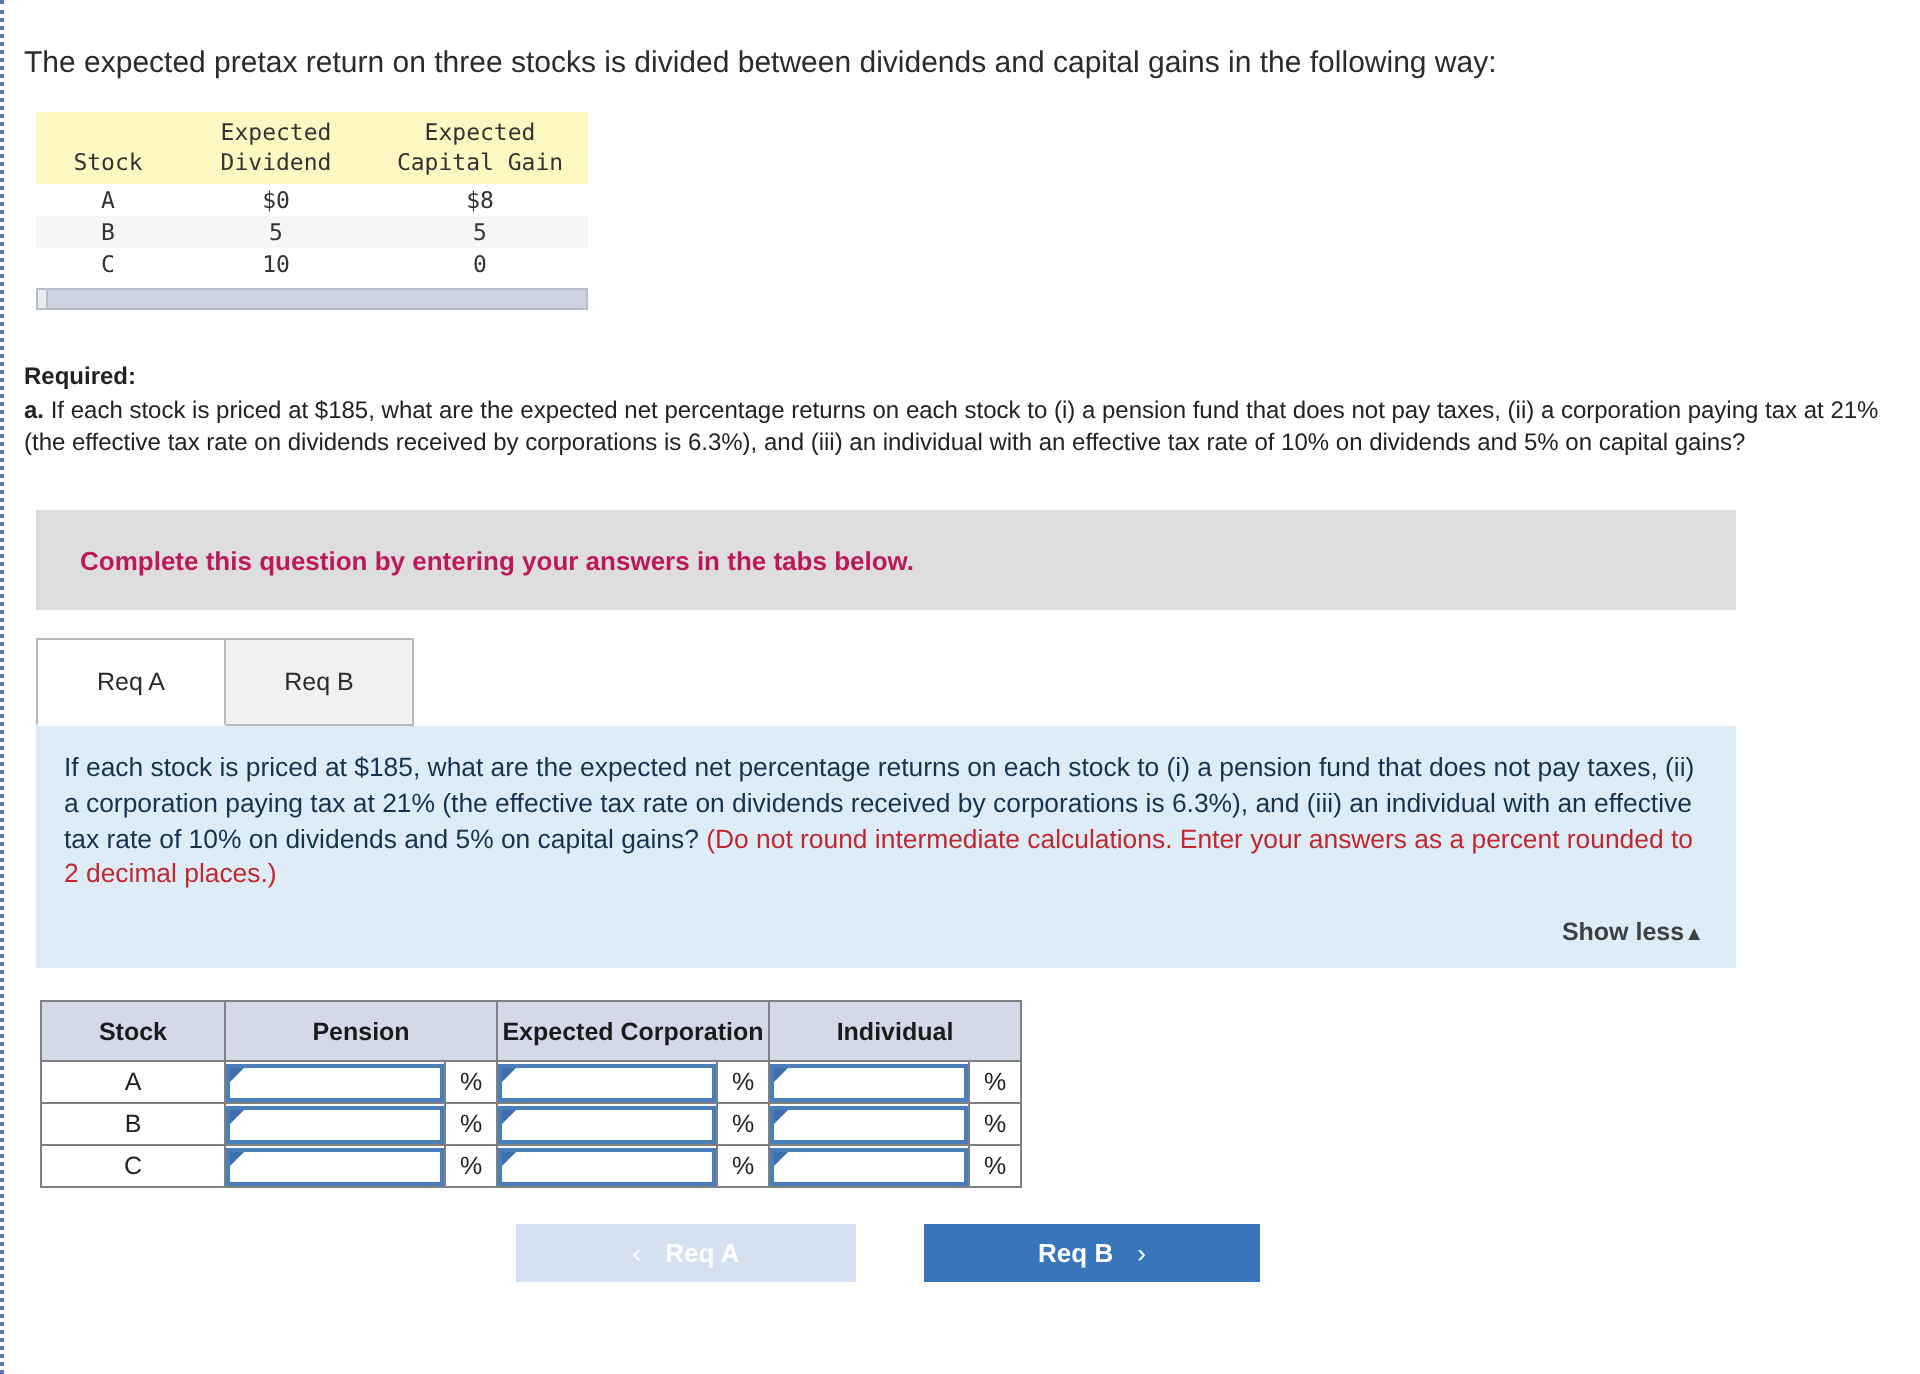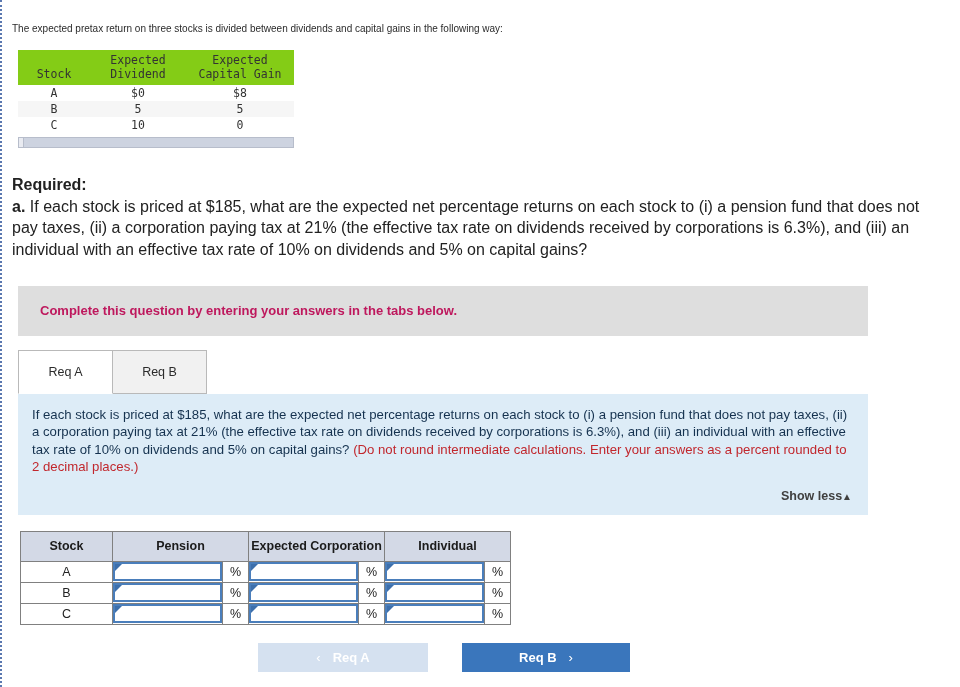--- a/index.html
+++ b/index.html
@@ -12,38 +12,38 @@
   body {
     font-family: "Liberation Sans", sans-serif;
     font-size: 13px;
     color: #222222;
     border-left: 2px dotted #5a78b0;
   }
   .page { position: relative; width: 958px; height: 687px; padding: 0 0 0 6px; }
 
   
   .intro {
-    font-size: 10px;
+    font-size: 15px;
     color: #2b2b2b;
     padding: 22px 10px 0 4px;
     line-height: 1.35;
   }
 
   
   .data-table-wrap { margin: 14px 0 0 10px; width: 276px; }
   table.mono {
     border-collapse: collapse;
     font-family: "DejaVu Sans Mono", "Liberation Mono", monospace;
     font-size: 11.5px;
     color: #333;
     width: 276px;
     table-layout: fixed;
   }
   table.mono th {
-    background: #84cc16;
+    background: #fef9c3;
     font-weight: normal;
     padding: 3px 6px 4px 6px;
     vertical-align: bottom;
     text-align: center;
     line-height: 1.25;
     white-space: pre-line;
   }
   table.mono th.c1 { width: 72px; }
   table.mono th.c2 { width: 96px; }
   table.mono th.c3 { width: 108px; }
@@ -55,21 +55,21 @@
     border: 1px solid #b7bdcb;
     margin-top: 4px;
     position: relative;
   }
   .tbl-scroll .thumb {
     position: absolute; left: 0; top: 0; bottom: 0; width: 5px;
     background: #e9ebf1; border-right: 1px solid #b7bdcb;
   }
 
   
-  .required { padding: 26px 18px 0 4px; line-height: 1.32; font-size: 16px; }
+  .required { padding: 26px 18px 0 4px; line-height: 1.32; font-size: 12px; }
   .required .lbl { font-weight: bold; display: block; margin-bottom: 1px; }
   .required p { margin: 0; }
   .required b { font-weight: bold; }
 
   
   .banner {
     margin: 26px 0 0 10px;
     width: 850px; height: 50px;
     background: #dedede;
     display: flex; align-items: center;

